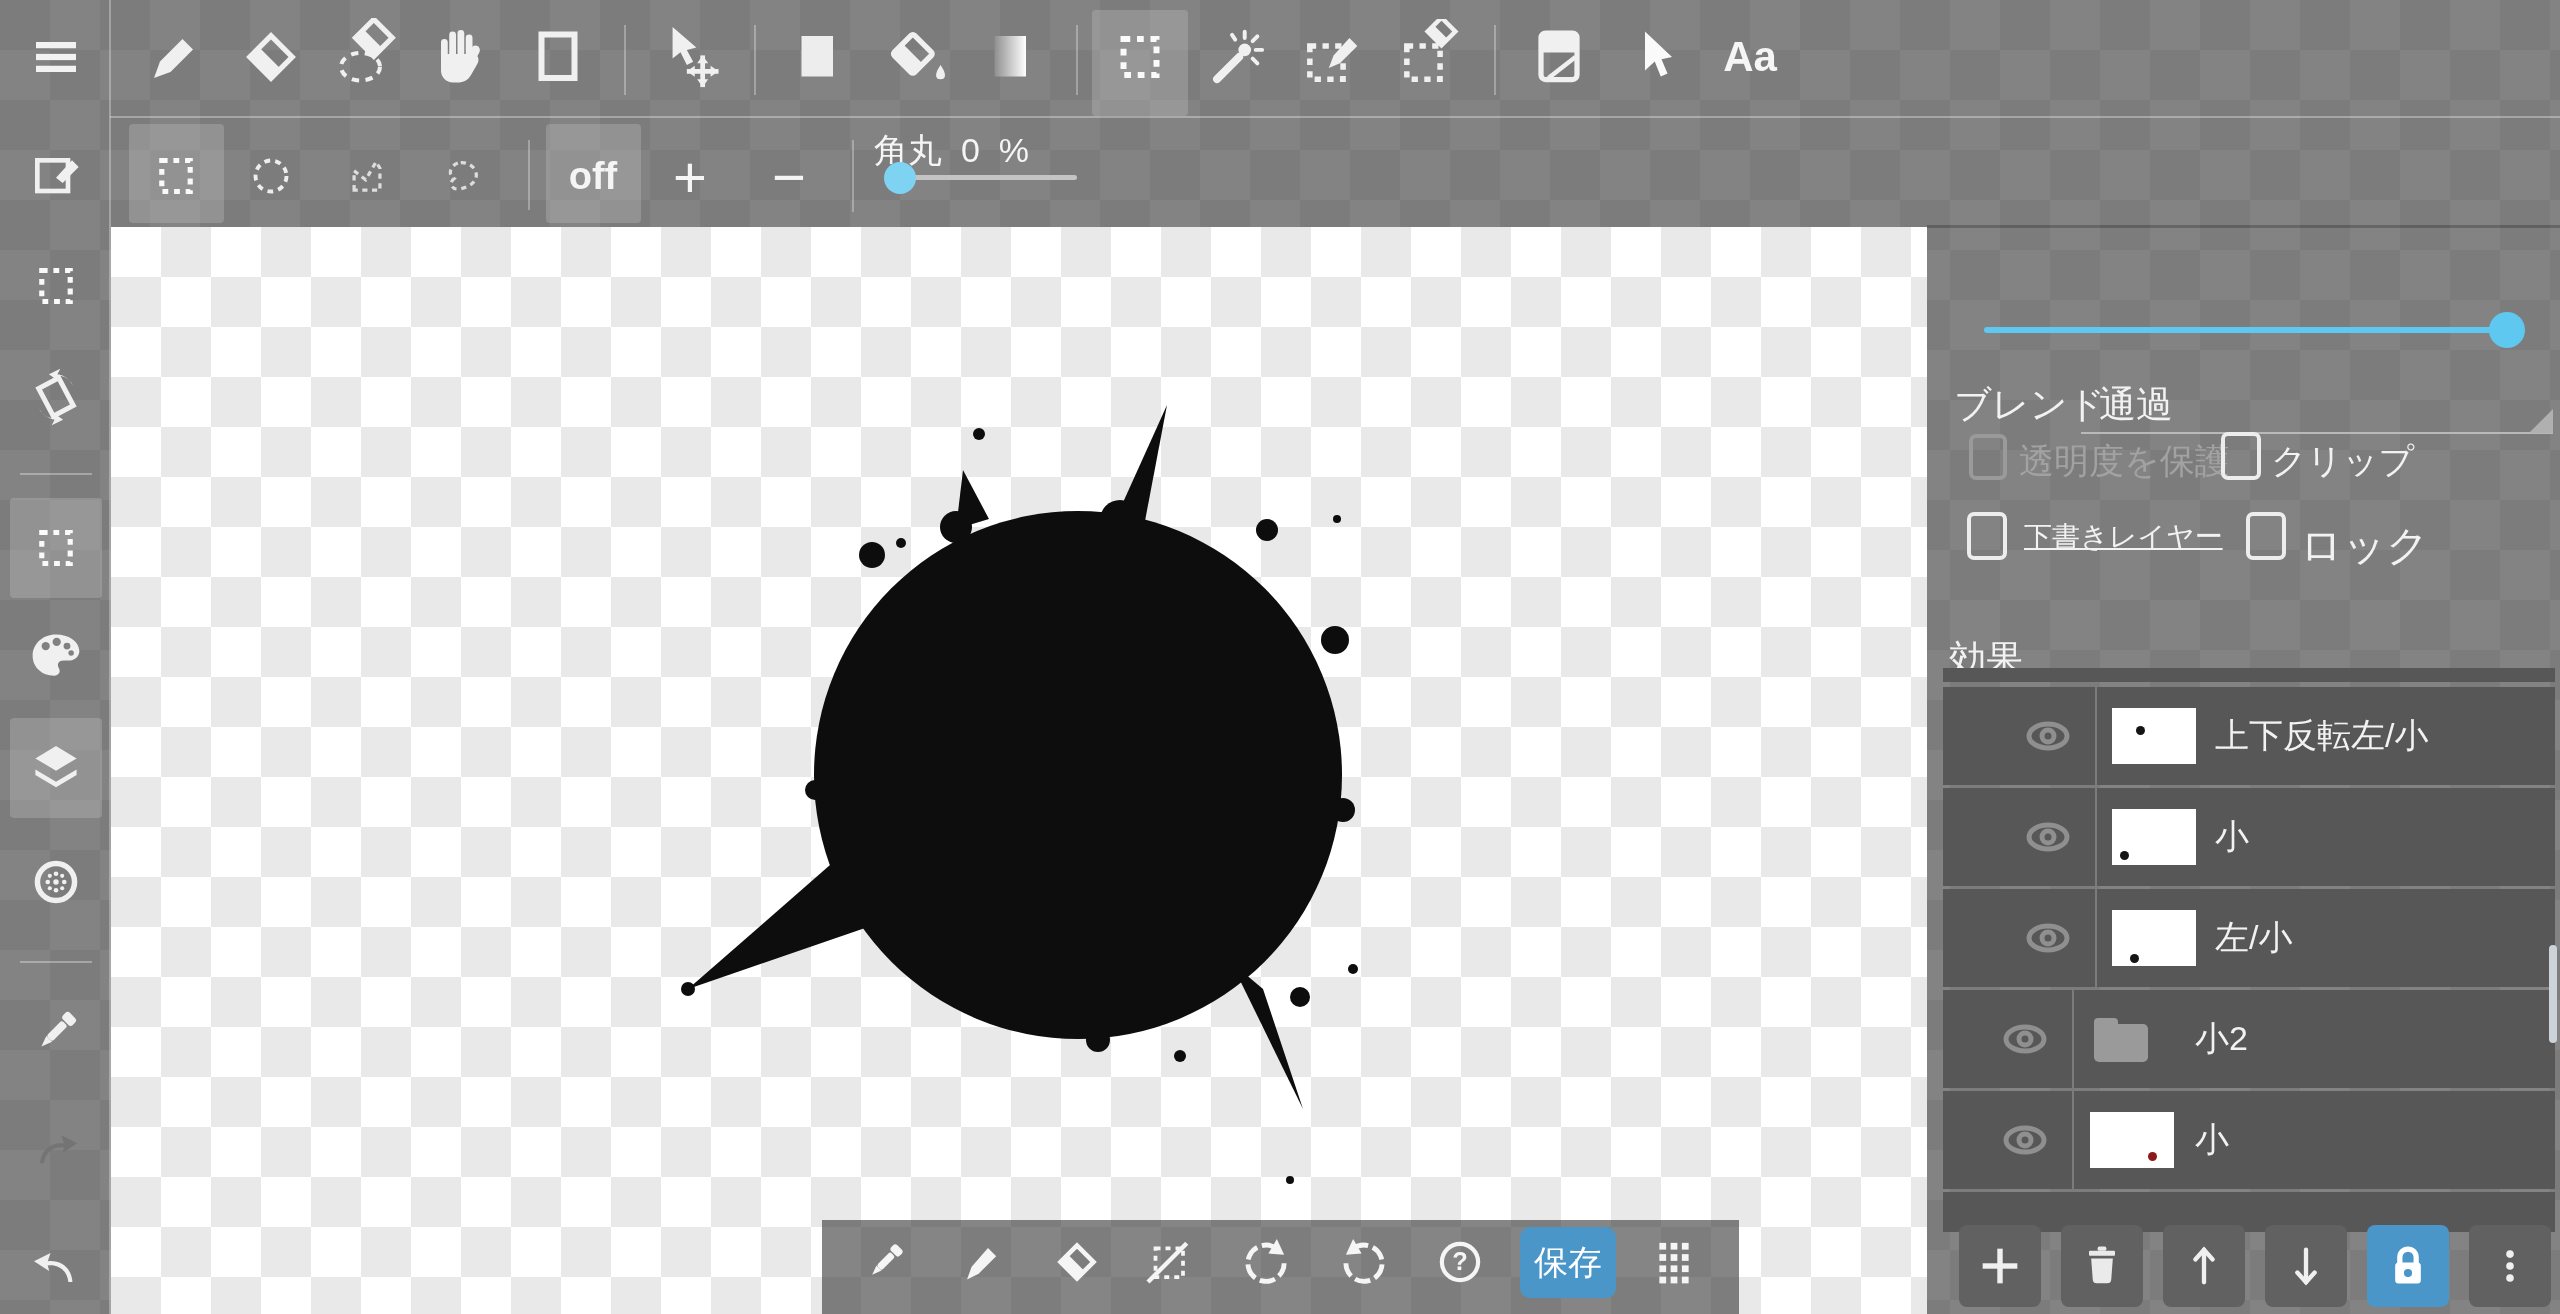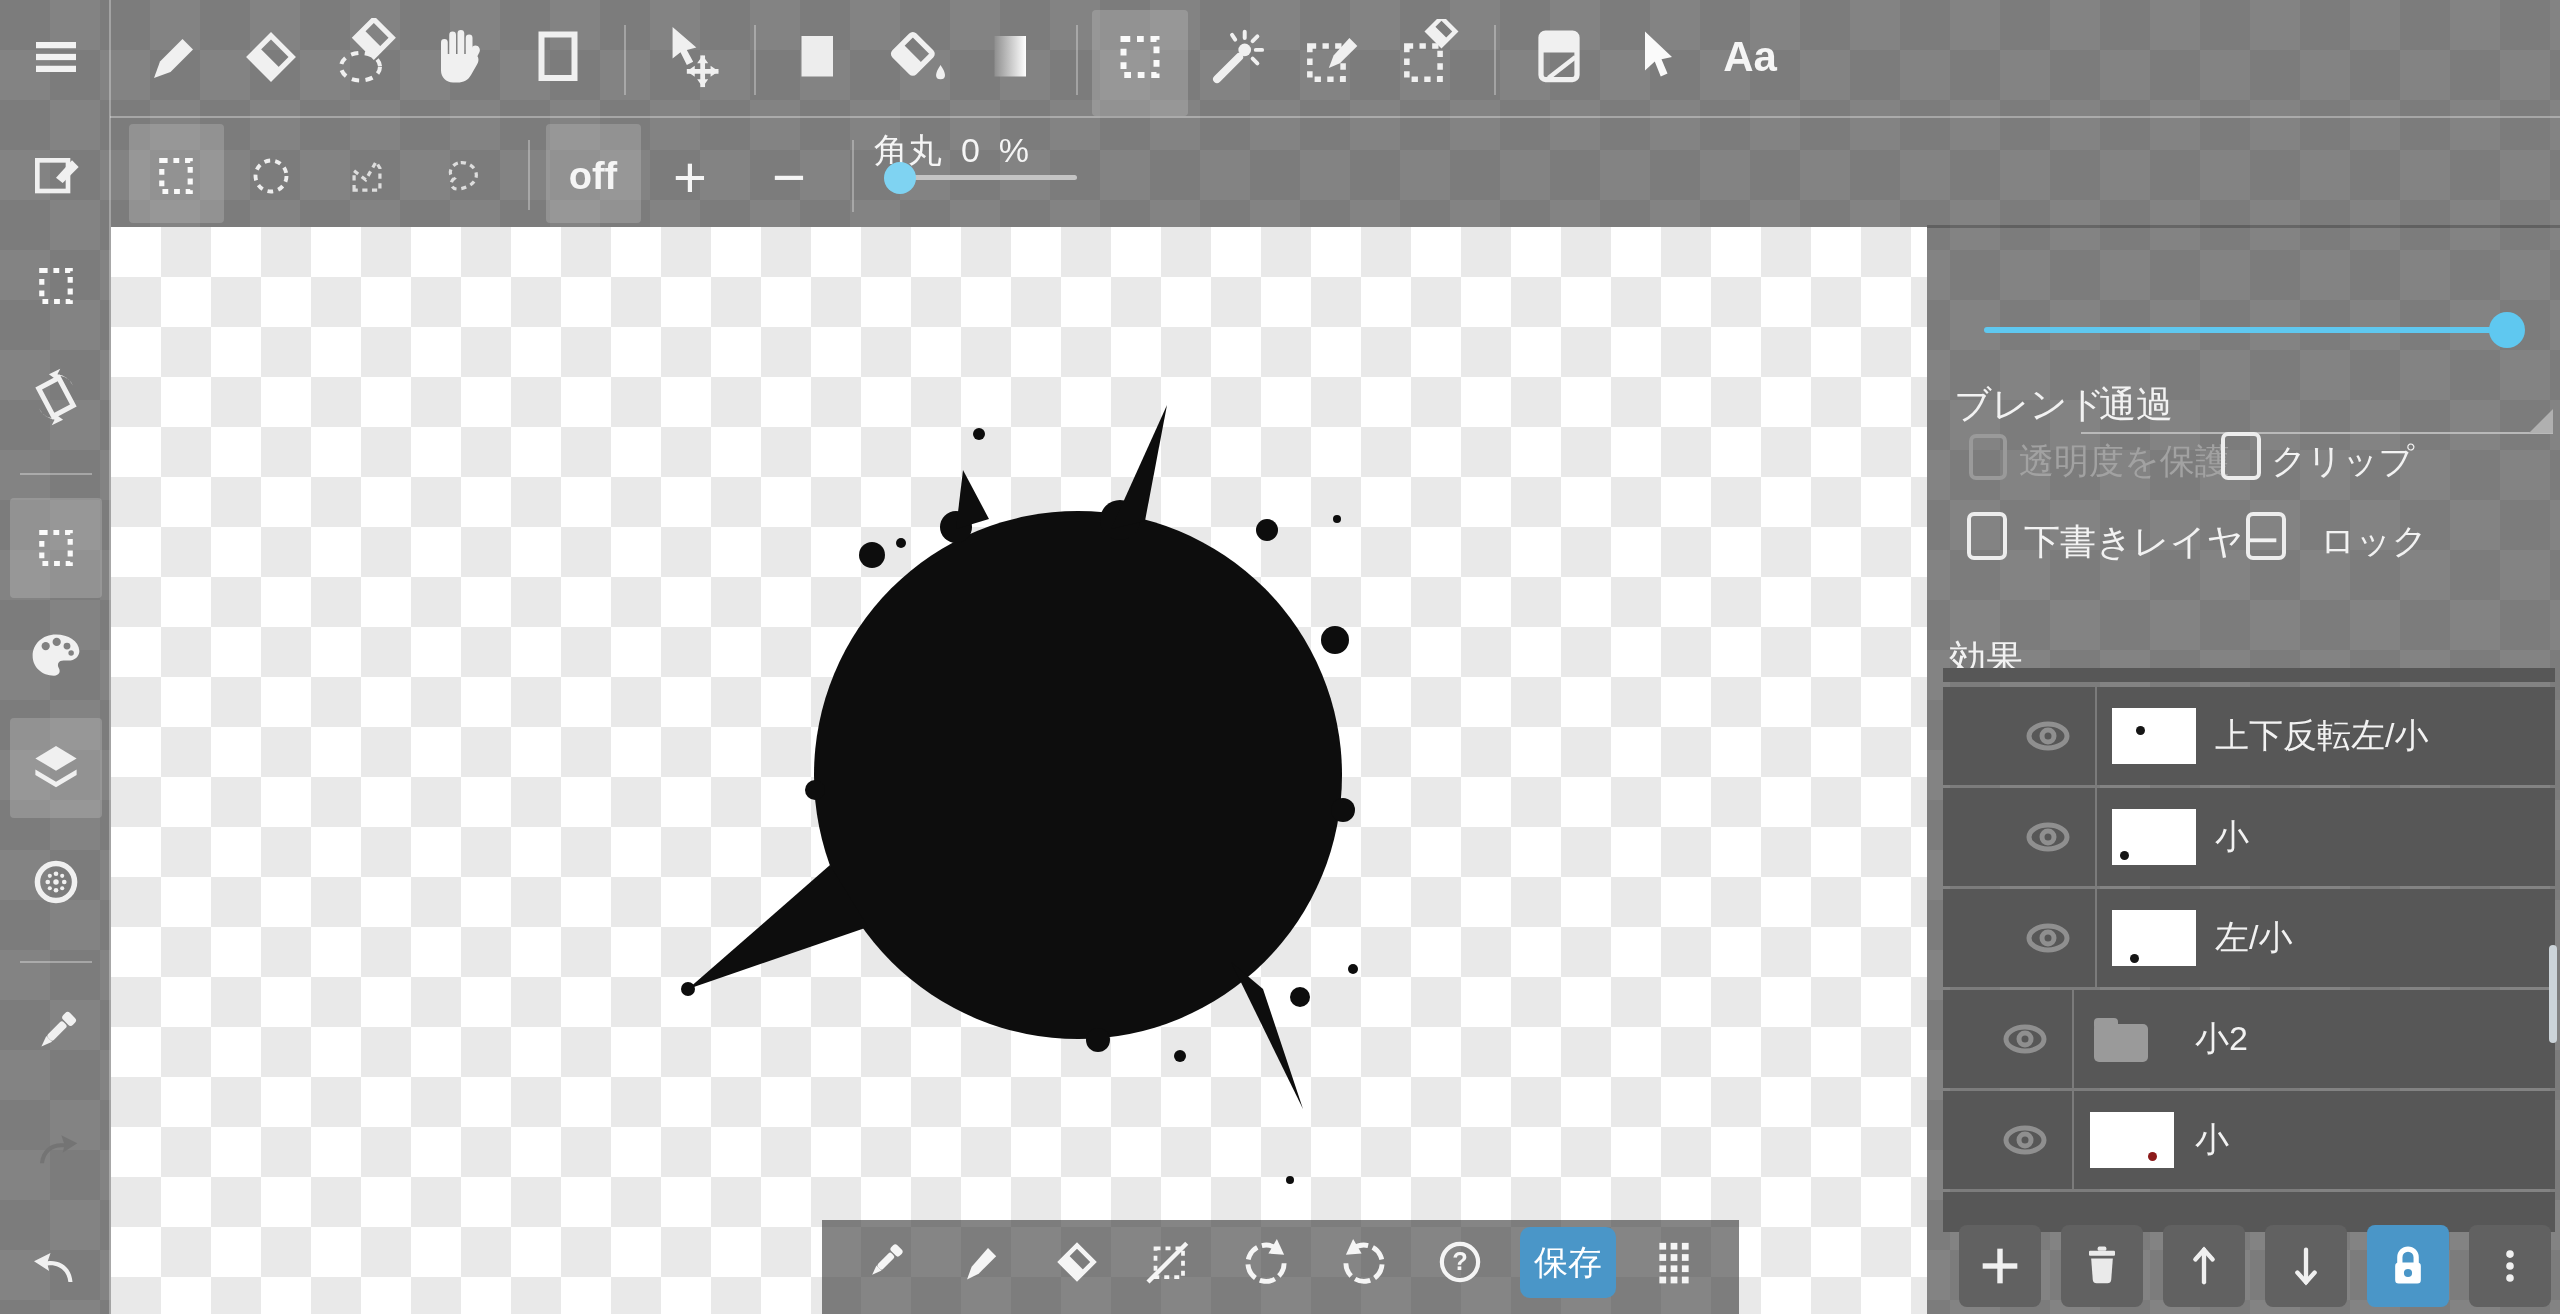--- a/index.html
+++ b/index.html
@@ -340,23 +340,23 @@
   <div class="abs wlabel" style="left:2099px;top:380px;font-size:37px;">通過</div>
   <div class="abs" style="left:2081px;top:432px;width:472px;height:2px;background:#b9b9b9;"></div>
   <div class="abs" style="left:2529px;top:409px;width:0;height:0;border-left:24px solid transparent;border-bottom:24px solid #b0b0b0;"></div>
 
   <div class="abs cb dis" style="left:1969px;top:434px;width:30px;height:38px;"></div>
   <div class="abs glabel" style="left:2019px;top:438px;font-size:35px;">透明度を保護</div>
   <div class="abs cb" style="left:2221px;top:432px;width:32px;height:40px;"></div>
   <div class="abs wlabel" style="left:2271px;top:438px;font-size:35px;">クリップ</div>
 
   <div class="abs cb" style="left:1967px;top:512px;width:32px;height:40px;"></div>
-  <div class="abs wlabel" style="left:2024px;top:518px;font-size:36px;">下書きレイヤー</div>
+  <div class="abs wlabel" style="left:2024px;top:518px;font-size:28px;text-decoration:underline;">下書きレイヤー</div>
   <div class="abs cb" style="left:2246px;top:512px;width:32px;height:40px;"></div>
-  <div class="abs wlabel" style="left:2300px;top:518px;font-size:35px;margin-left:20px;">ロック</div>
+  <div class="abs wlabel" style="left:2300px;top:518px;font-size:42px;">ロック</div>
 
   <div class="abs wlabel" style="left:1949px;top:634px;font-size:37px;">効果</div>
 
   <div>
       <div class="layer-row" style="top: 687px;">
         <div class="abs ic" style="left:81px;top:33px;">
           <svg width="48" height="32" viewBox="0 0 48 32">
             <ellipse cx="24" cy="16" rx="19" ry="12" fill="none" stroke="#8f8f8f" stroke-width="5"></ellipse>
             <circle cx="24" cy="16" r="6" fill="none" stroke="#8f8f8f" stroke-width="5"></circle>
           </svg>

